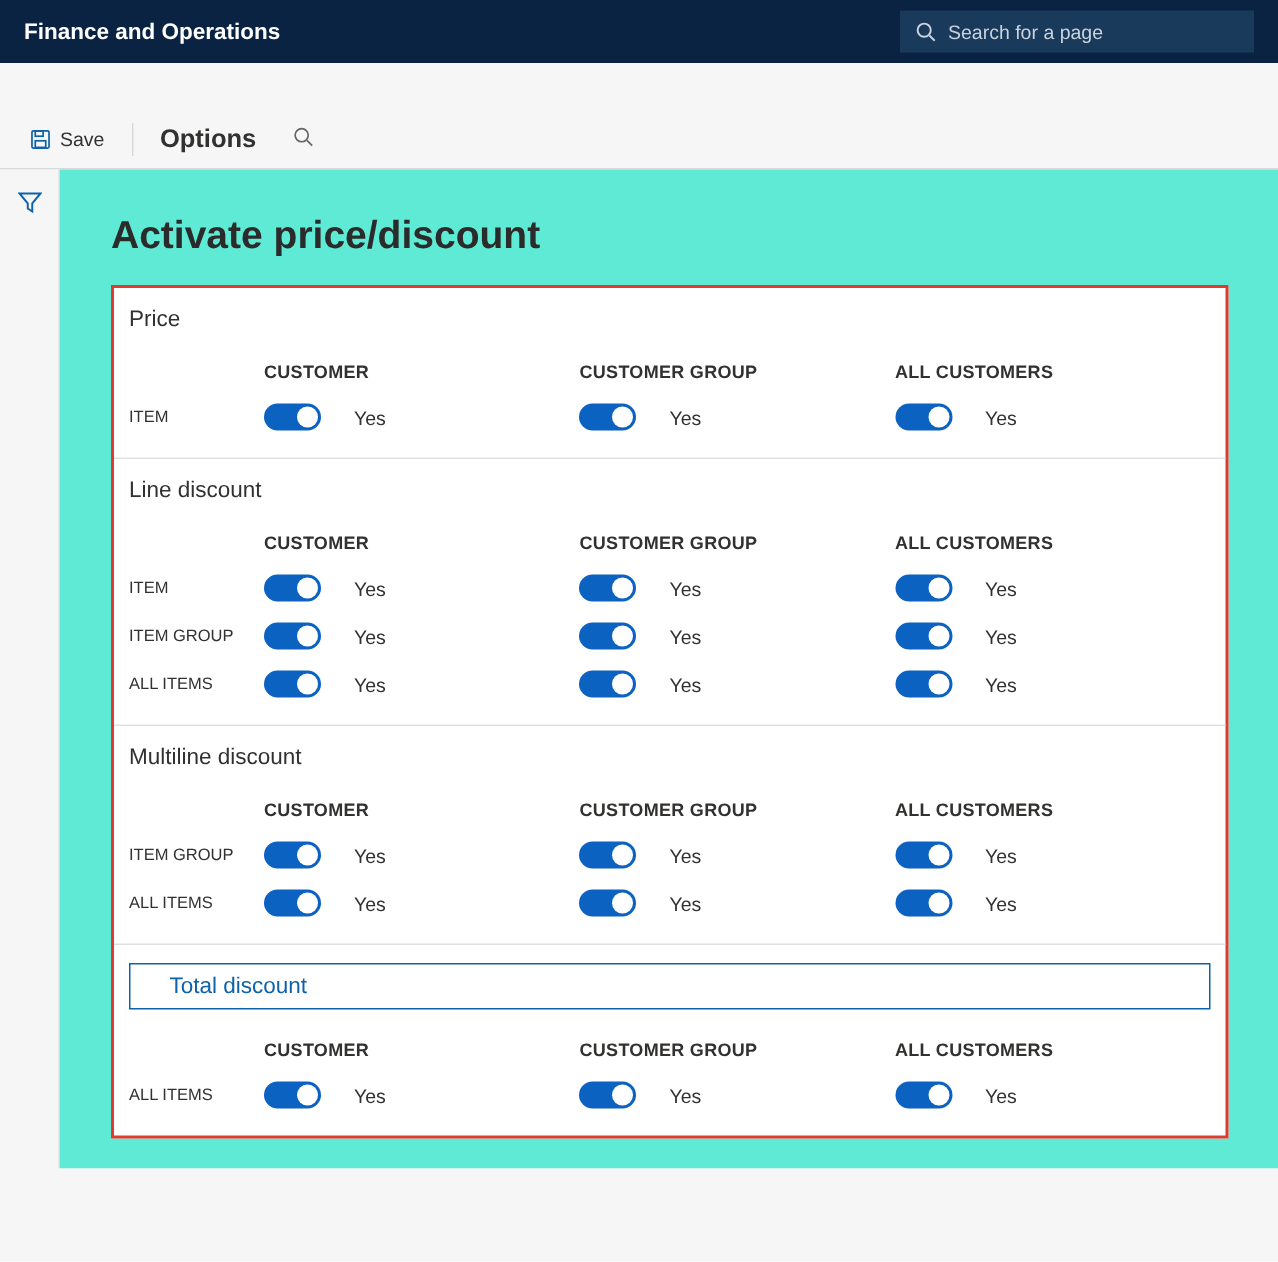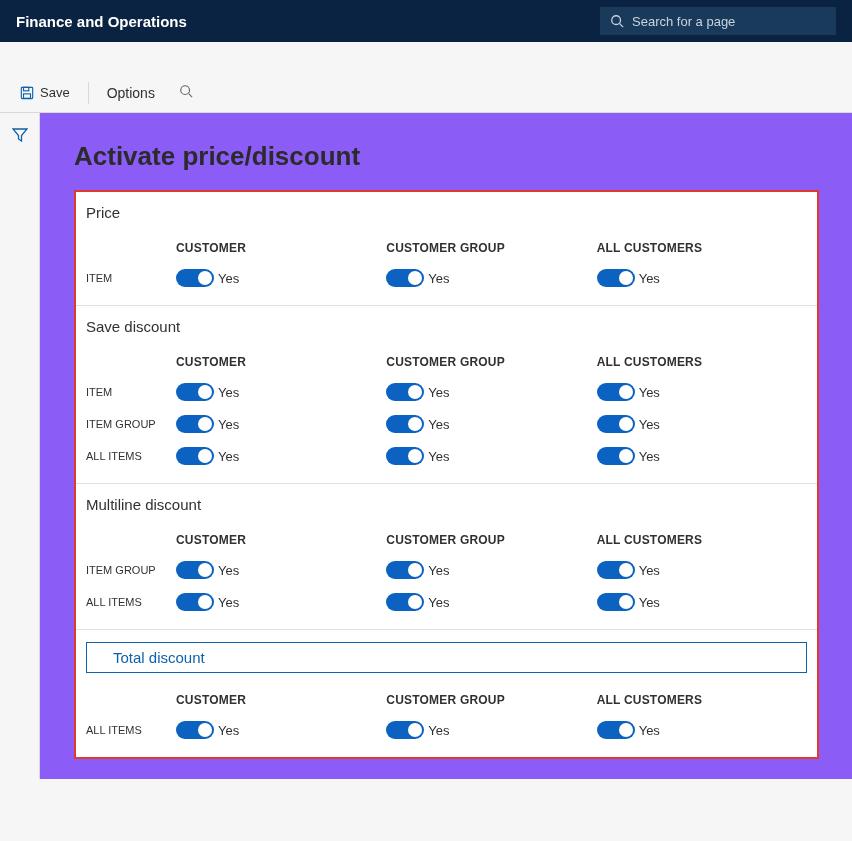--- a/index.html
+++ b/index.html
@@ -7,45 +7,45 @@
 
     
     .top-nav { background: #0b2343; color: #fff; height: 42px; display: flex; align-items: center; padding: 16px 16px; }
     .app-title { font-size: 15px; font-weight: 600; flex: 1; }
     .search-box { background: #1a3a5c; width: 236px; height: 28px; display: flex; align-items: center; padding: 0 10px; color: #c9d3de; font-size: 13px; }
     .search-box svg { margin-right: 8px; }
 
     
     .command-bar { background: #f6f6f6; border-bottom: 1px solid #d9d9d9; height: 40px; display: flex; align-items: center; padding: 0 10px; gap: 4px; margin-top: 31px; }
     .cmd-btn { display: flex; align-items: center; gap: 6px; padding: 6px 10px; color: #323130; cursor: pointer; font-size: 13px; }
-    .cmd-btn-options { font-weight: 400; font-size: 14px; text-align: right; }
+    .cmd-btn-options { font-weight: 700; font-size: 17px; text-align: right; }
     .cmd-sep { width:1px; height:22px; background:#d9d9d9; margin:0 4px; }
     .cmd-search-icon { padding: 6px 10px; cursor: pointer; }
 
     
     .workspace { display: flex; }
     .left-rail { width: 40px; border-right: 1px solid #d9d9d9; padding-top: 14px; display: flex; justify-content: center; background:#f6f6f6; }
     .filter-icon { color: #0e62aa; cursor: pointer; }
 
-    .content { flex: 1; padding: 28px 0 20px 34px; background:#8b5cf6; }
+    .content { flex: 1; padding: 28px 0 20px 34px; background:#5eead4; }
     .page-title { font-size: 26px; font-weight: 600; color: #2b2b2b; margin-bottom: 18px; }
 
     .sections { border: 2px solid #e03a2d; width: 745px; background:#fff; }
 
     .section { padding: 12px 10px 18px 10px; }
     .sec-sep { height:1px; background:#e1e1e1; }
     .section-title { font-size: 15px; font-weight: 400; color: #323130; margin-bottom: 20px; }
     .total-title-wrap { border:1px solid #0e62aa; padding:6px 8px; margin-bottom:20px; }
     .total-title-wrap .section-title { margin-bottom:0; color:#0e62aa;margin-left:18px; }
 
     .grid { display: grid; grid-template-columns: 90px repeat(3, 1fr); row-gap: 14px; align-items: center; }
     .col-header { font-size: 12px; font-weight: 700; letter-spacing: 0.2px; color: #323130; }
     .row-label { font-size: 11px; font-weight: 400; color: #323130; }
 
-    .toggle-cell { display: flex; align-items: center; gap: 4px; }
+    .toggle-cell { display: flex; align-items: center; gap: 22px; }
     .toggle { width: 38px; height: 18px; background: #0b62c0; border-radius: 9px; position: relative; cursor: pointer; flex-shrink:0; }
     .toggle .knob { position: absolute; right: 2px; top: 2px; width: 14px; height: 14px; background: #fff; border-radius: 50%; }
     .toggle-label { font-size: 13px; color: #323130; }
 
   </style>
 </head>
 <body>
 
 <div class="top-nav">
   <div class="app-title">Finance and Operations</div>
@@ -118,21 +118,21 @@
               <div class="toggle">
                 <div class="knob"></div>
               </div>
               <span class="toggle-label">Yes</span>
             </div>
         </div>
       </div>
       <div class="sec-sep"></div>
 
       <div class="section">
-        <div class="section-title">Save discount</div>
+        <div class="section-title">Line discount</div>
         <div class="grid">
           <div></div>
           <div class="col-header">CUSTOMER</div>
           <div class="col-header">CUSTOMER GROUP</div>
           <div class="col-header">ALL CUSTOMERS</div>
 
           <div class="row-label">ITEM</div>
           <div class="toggle-cell">
               <div class="toggle">
                 <div class="knob"></div>

